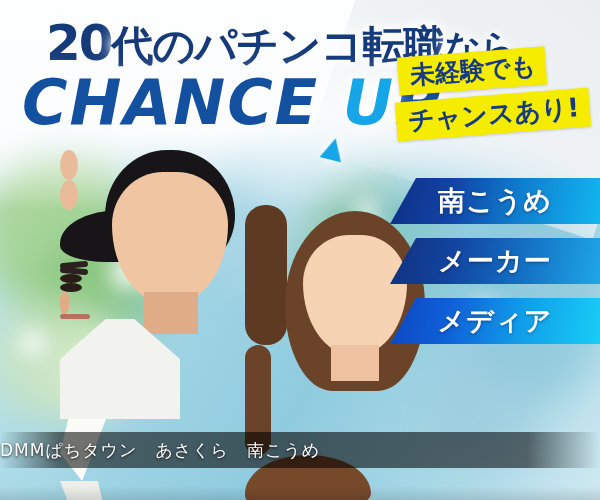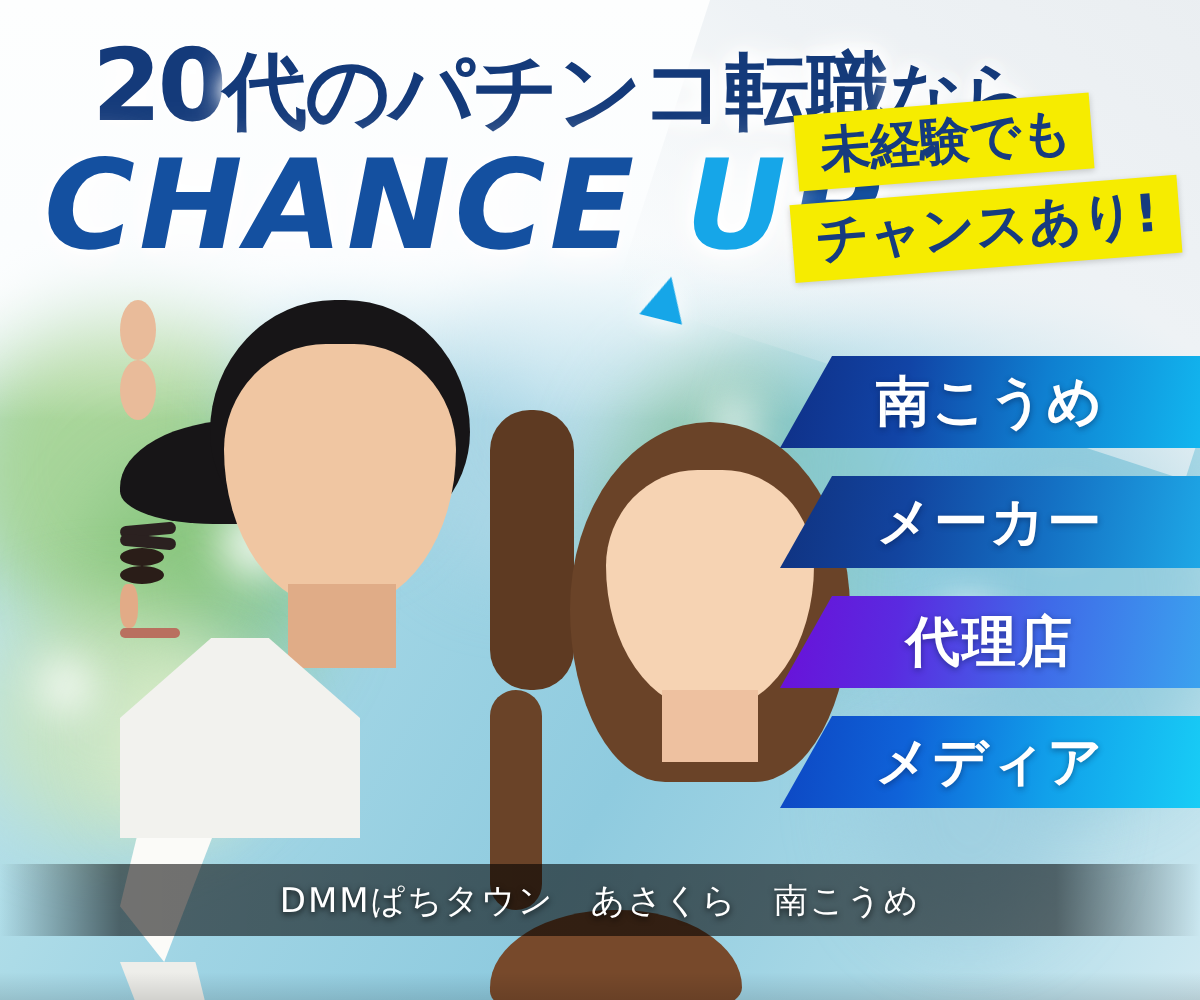--- a/index.html
+++ b/index.html
@@ -140,21 +140,21 @@
   .mi3{background:linear-gradient(100deg,#10327f 0%,#12449f 30%,#1471c4 64%,#1ea7e6 100%);}
   .mi4{background:linear-gradient(100deg,#6a10d8 0%,#5a2ae0 28%,#3f6ae8 62%,#3ba2ef 100%);}
   .mi5{background:linear-gradient(100deg,#0d46c2 0%,#0f62d8 30%,#11a0ea 64%,#18cdf6 100%);}
 
   
   .caption-band{
     position:absolute;left:0;bottom:32px;width:600px;height:36px;
     background:linear-gradient(90deg,rgba(0,0,0,0) 0%,rgba(0,0,0,.55) 10%,rgba(0,0,0,.58) 50%,rgba(0,0,0,.55) 88%,rgba(0,0,0,0) 100%);
   }
   .caption{
-    position:absolute;left:0;bottom:38px;width:600px;text-align:center;
+    position:absolute;left:0;bottom:38px;width:600px;
     color:#ffffff;font-size:17px;letter-spacing:1px;
     text-shadow:0 1px 3px rgba(0,0,0,.8);
     margin-top:37px;
   }
   .fade-bottom{
     position:absolute;left:0;bottom:0;width:600px;height:14px;
     background:linear-gradient(180deg,rgba(0,0,0,0),rgba(0,0,0,.12));
   }
 </style>
 </head>
@@ -226,21 +226,20 @@
   </div>
 
   <div class="badge">
     <span class="badge-row r1">未経験でも</span>
     <span class="badge-row r2">チャンスあり!</span>
   </div>
 
   <nav class="menu">
     <div class="menu-item mi1">南こうめ</div>
     <div class="menu-item mi3">メーカー</div>
-    <div class="menu-item mi4">代理店</div>
     <div class="menu-item mi5">メディア</div>
   </nav>
 
   <div class="caption-band"></div>
   <div class="caption">DMMぱちタウン　あさくら　南こうめ</div>
   <div class="fade-bottom"></div>
 
 </div>
 
 </body></html>

